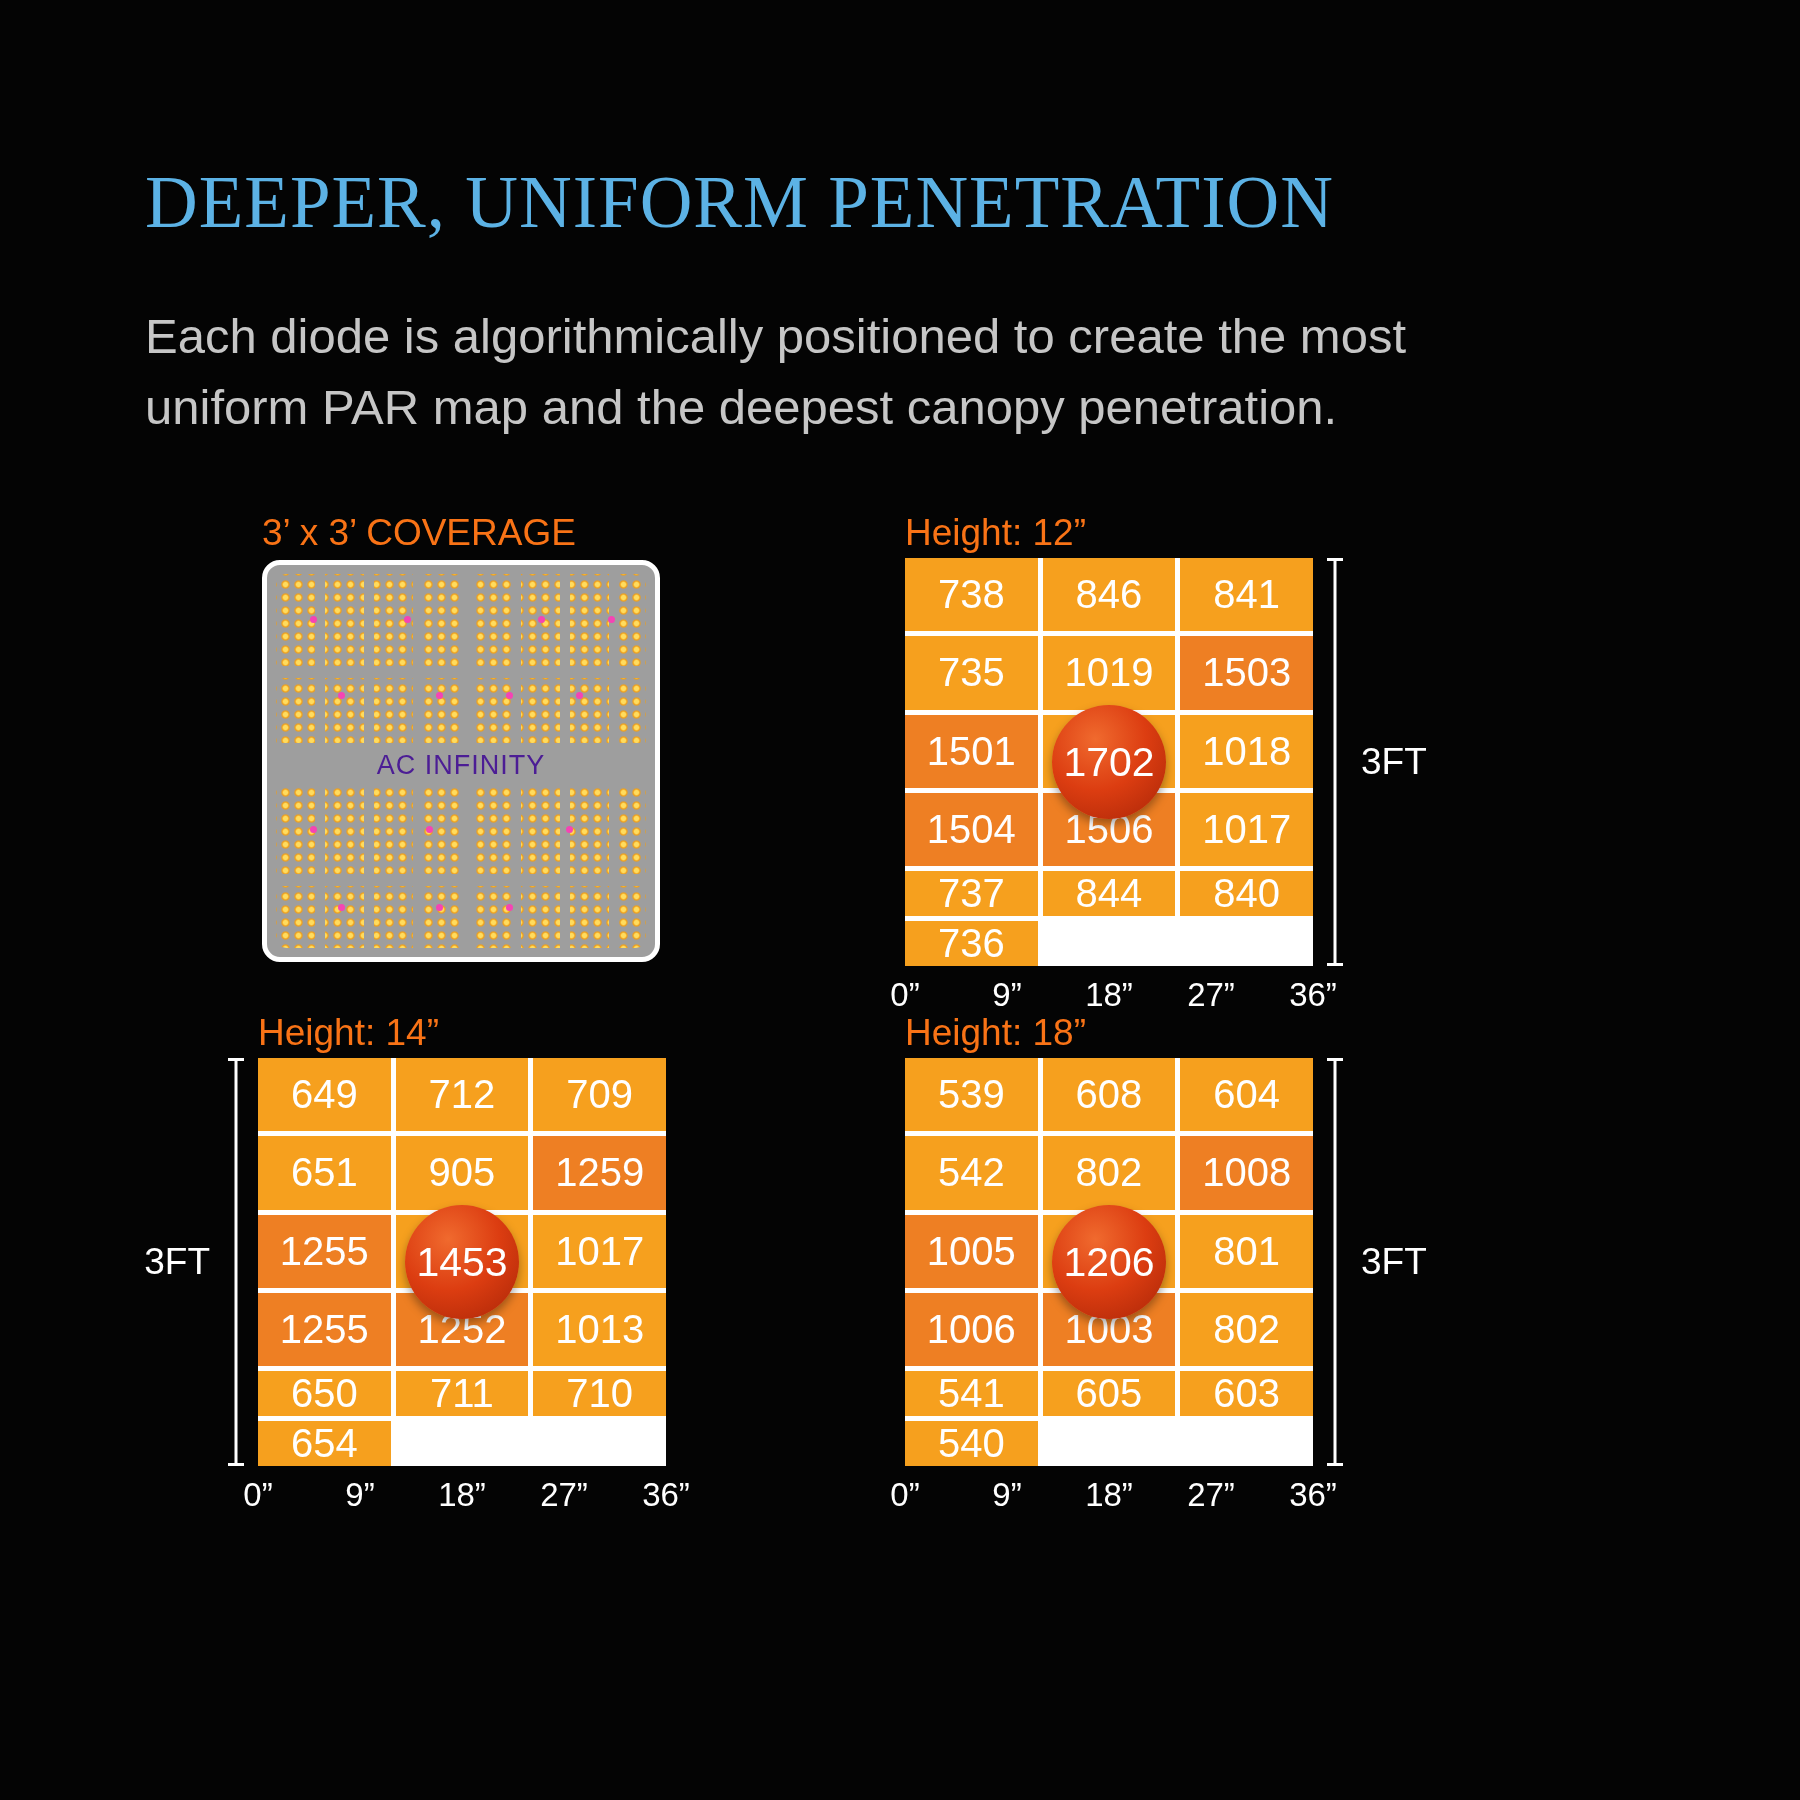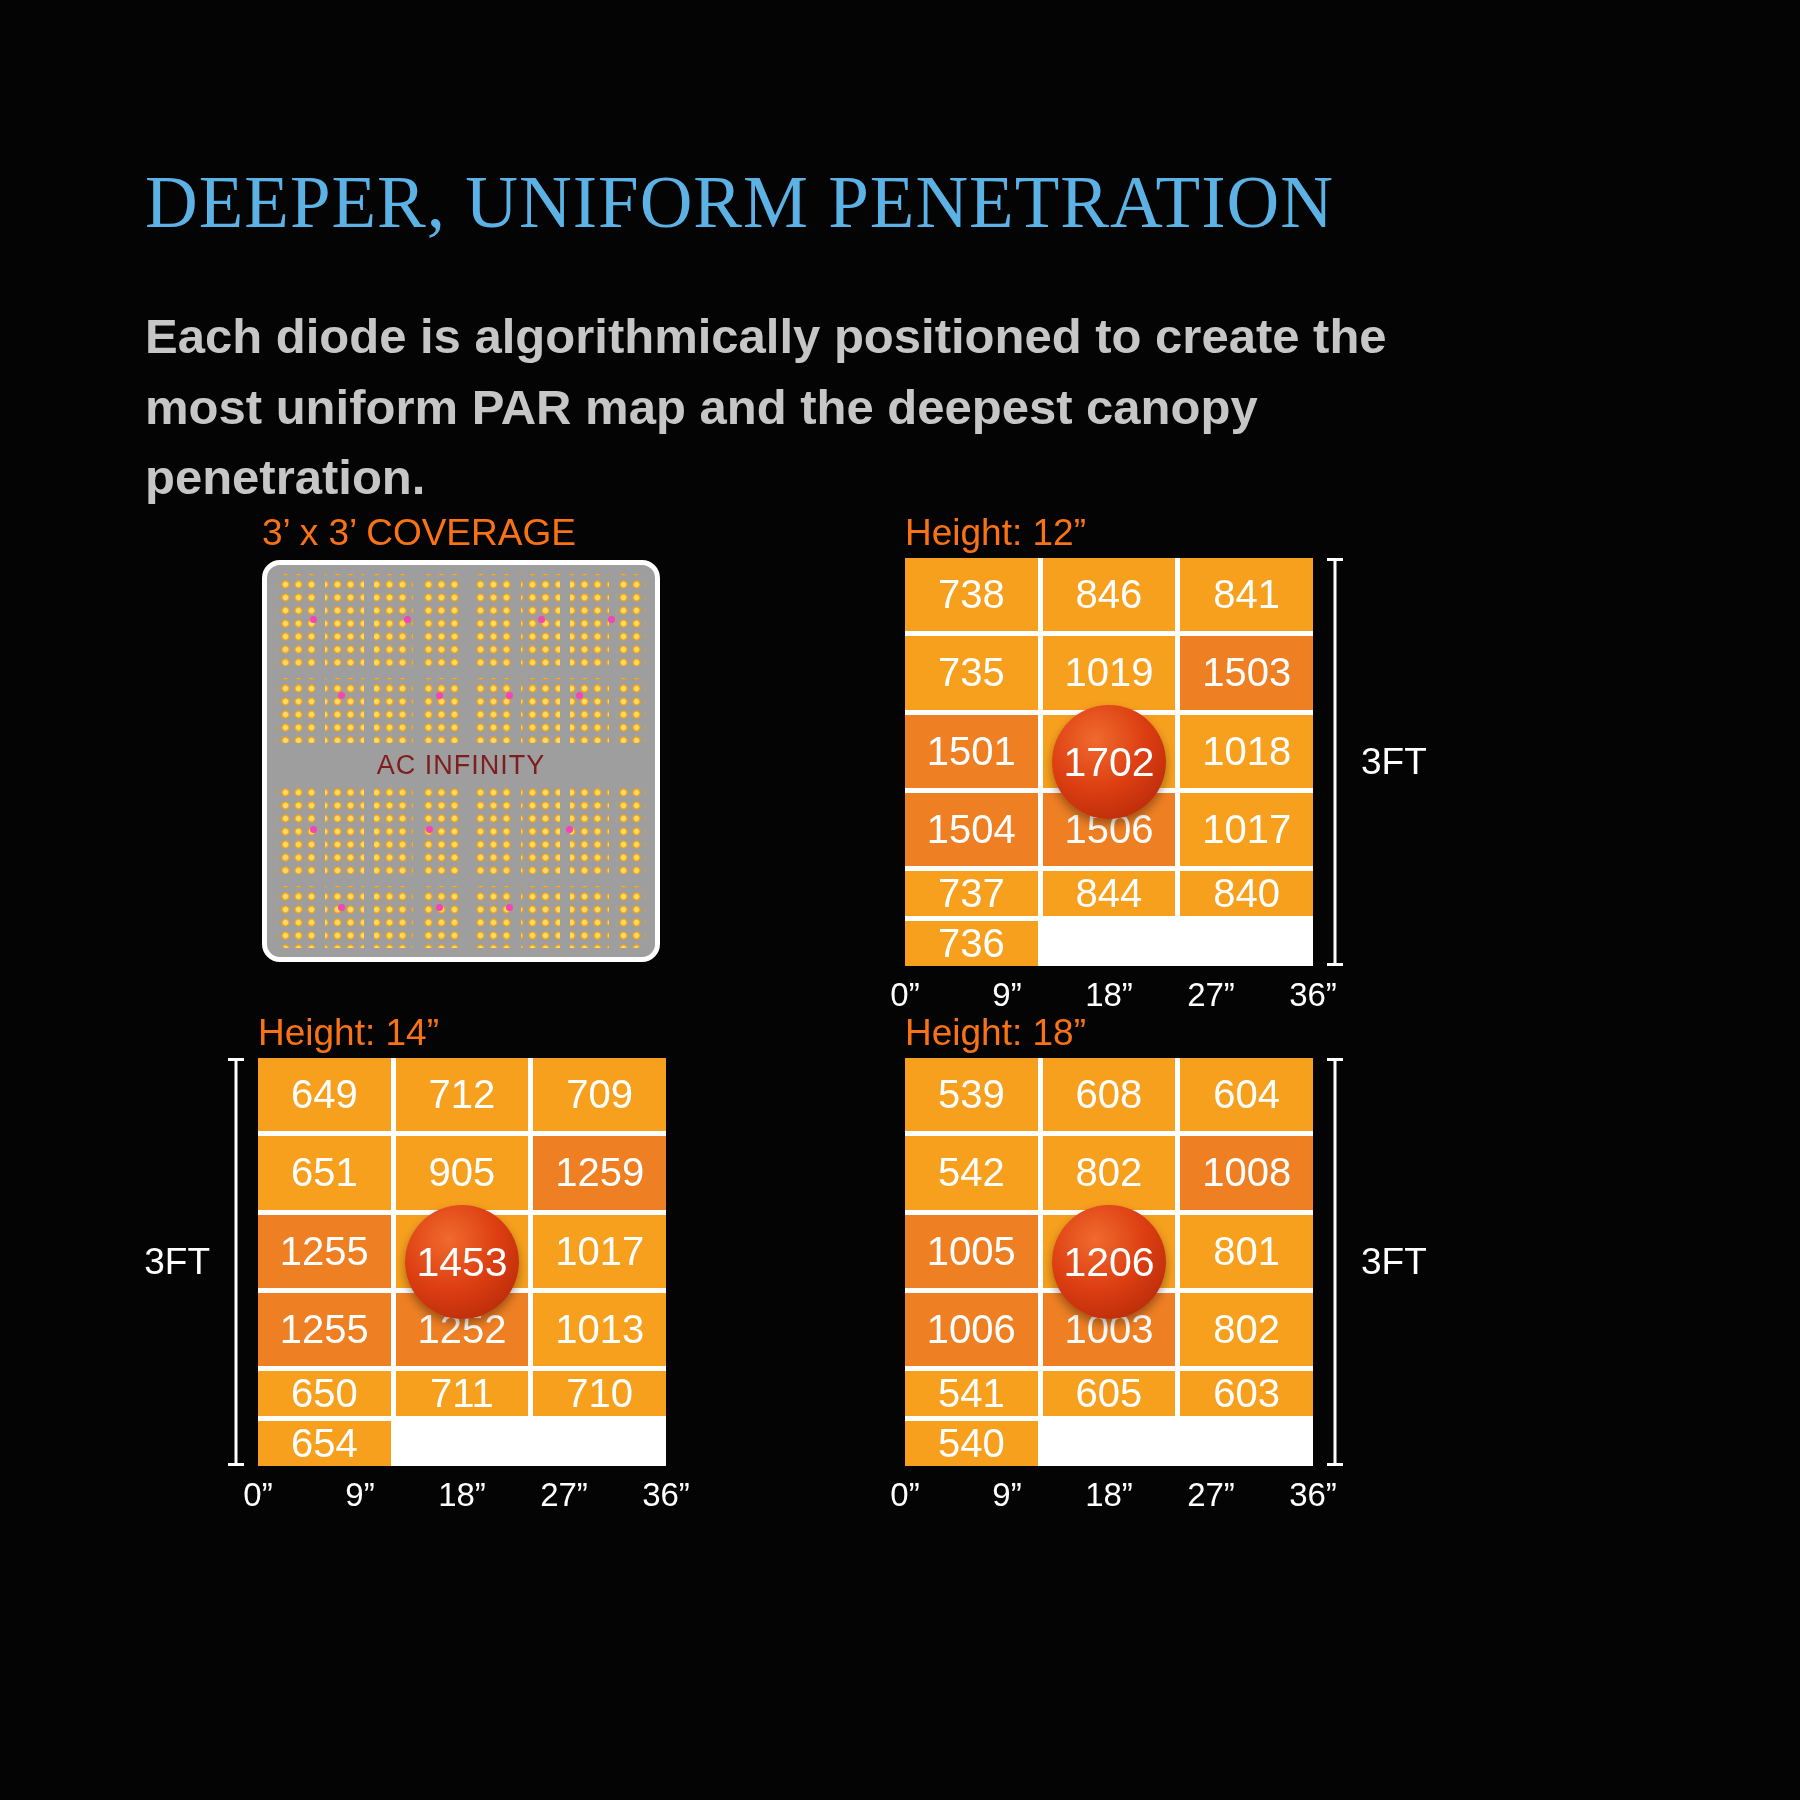--- a/index.html
+++ b/index.html
@@ -11,21 +11,21 @@
     font-family:"Liberation Sans", sans-serif;
   }
   .heading{
     position:absolute;left:145px;top:112px;
     font-size:73px;letter-spacing:1px;font-weight:400;
     color:#5CB2E5;
     font-family:Liberation Serif, serif;
   }
   .body-text{
     position:absolute;left:145px;top:252px;width:1290px;
-    font-size:49px;line-height:1.44;font-weight:700;
+    font-size:49px;line-height:1.44;font-weight:400;
     color:#C6C6C6;
   }
   .panel-title{
     height:46px;text-align:left;
     font-size:37px;color:#f97316;font-weight:400;
   }
   
   .fixture-panel{position:absolute;left:262px;top:512px;width:398px;}
   .fixture-body{
     position:relative;margin-top:2px;
@@ -40,21 +40,21 @@
       repeating-linear-gradient(180deg, rgba(158,158,158,0) 0 92px, #9E9E9E 92px 104px),
       repeating-linear-gradient(90deg, rgba(158,158,158,0) 0 39px, #9E9E9E 39px 49px),
       radial-gradient(circle, #FFDC5E 22%, #EF9F1B 38%, rgba(158,158,158,0) 52%);
     background-size:100% 100%, 100% 100%, 13px 13px;
     background-position:0 0, 0 0, 3px 4px;
   }
   .pink{position:absolute;width:7px;height:7px;border-radius:50%;background:#F544B4;}
   .brand-band{
     position:absolute;left:0;right:0;top:178px;height:44px;
     background:#9E9E9E;display:flex;align-items:center;justify-content:center;
-    color:#7f1d1d;font-size:27px;letter-spacing:1px;
+    color:#4c1d95;font-size:27px;letter-spacing:1px;
   }
   
   .par-panel{position:absolute;width:408px;}
   .grid-area{position:relative;width:408px;}
   .par-grid{
     position:relative;
     width:408px;height:408px;
     display:grid;grid-template-columns:repeat(3,1fr);grid-template-rows:repeat(4,1fr);
     gap:5px;background:#FFFFFF;
   }

